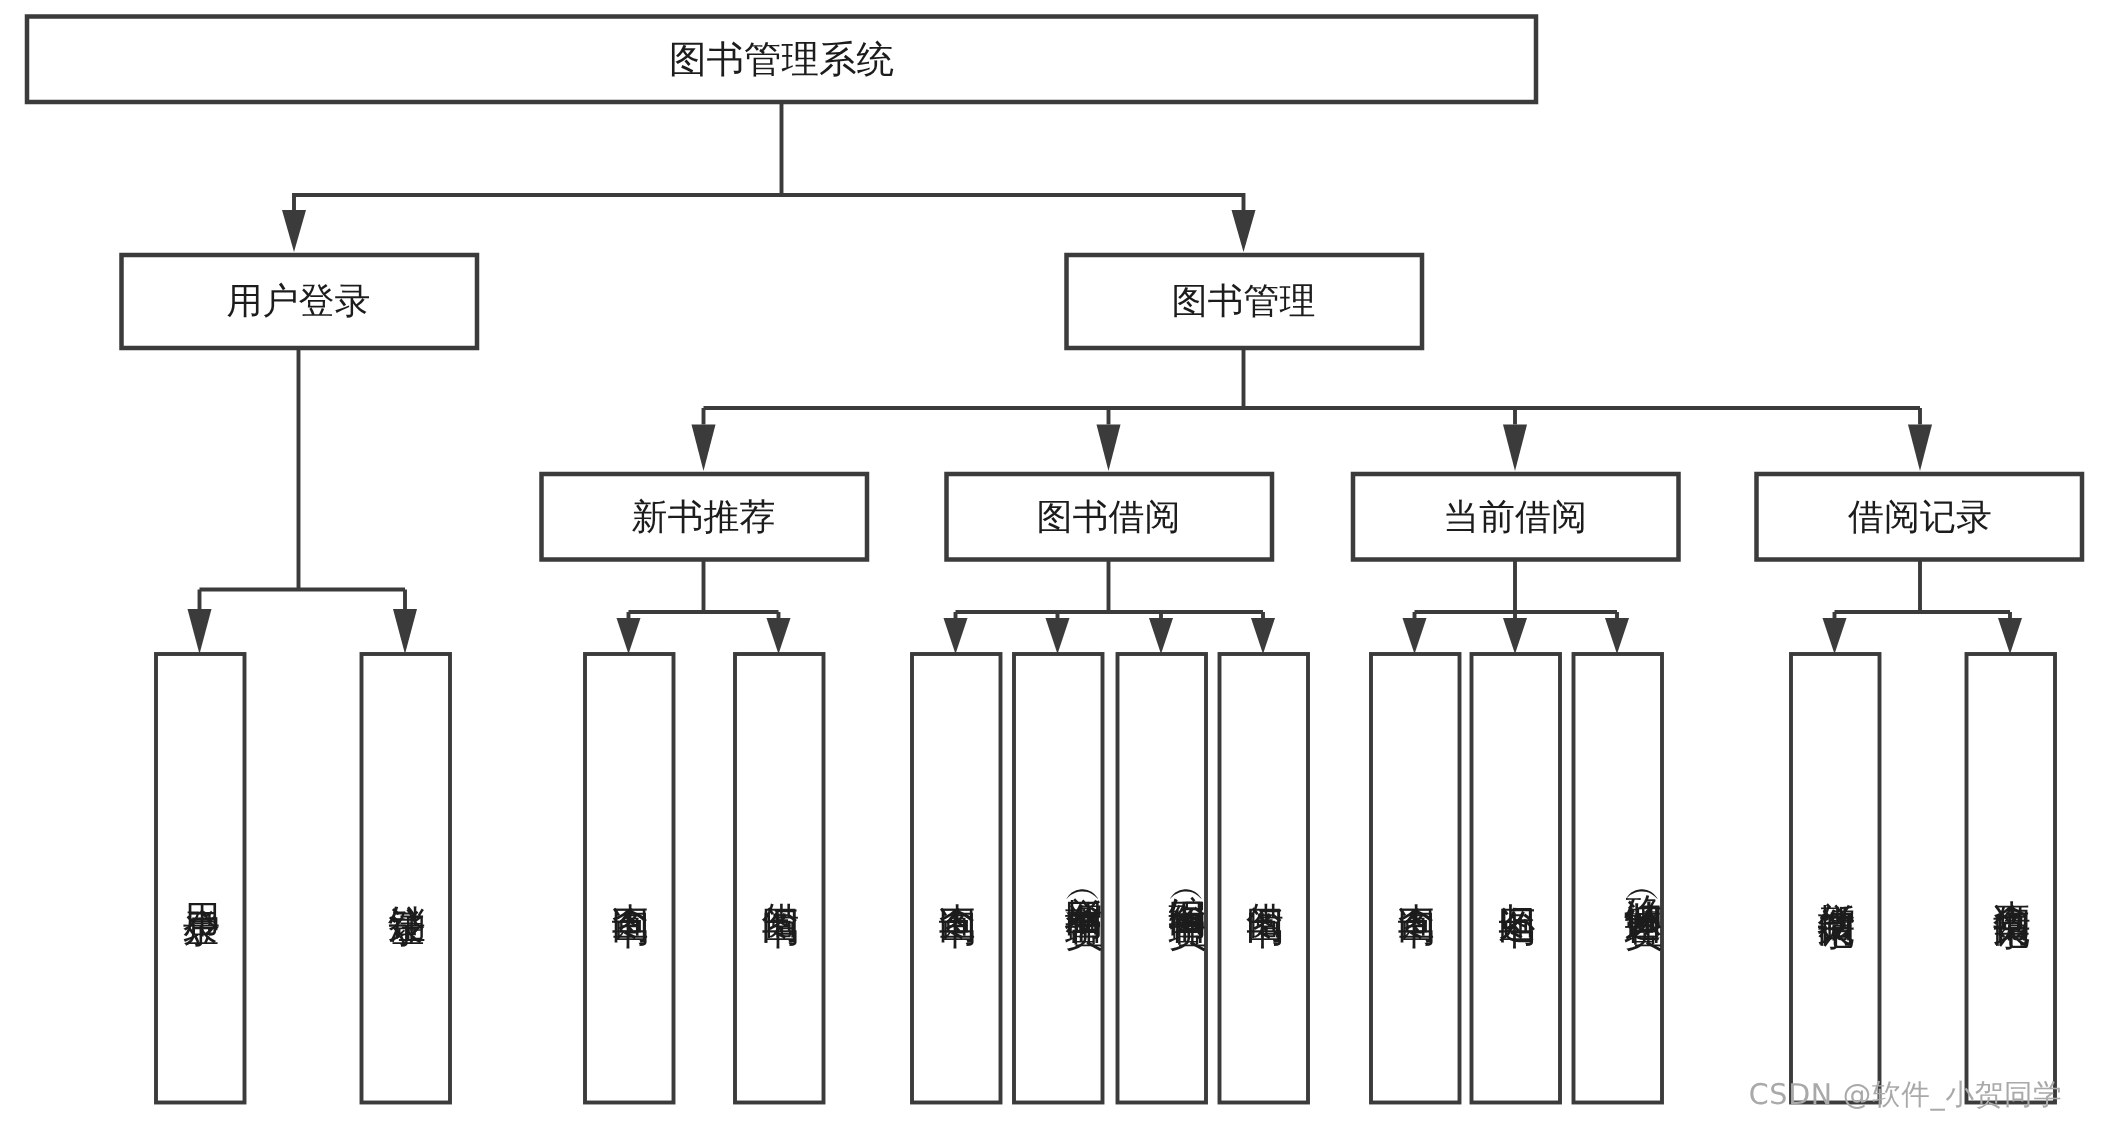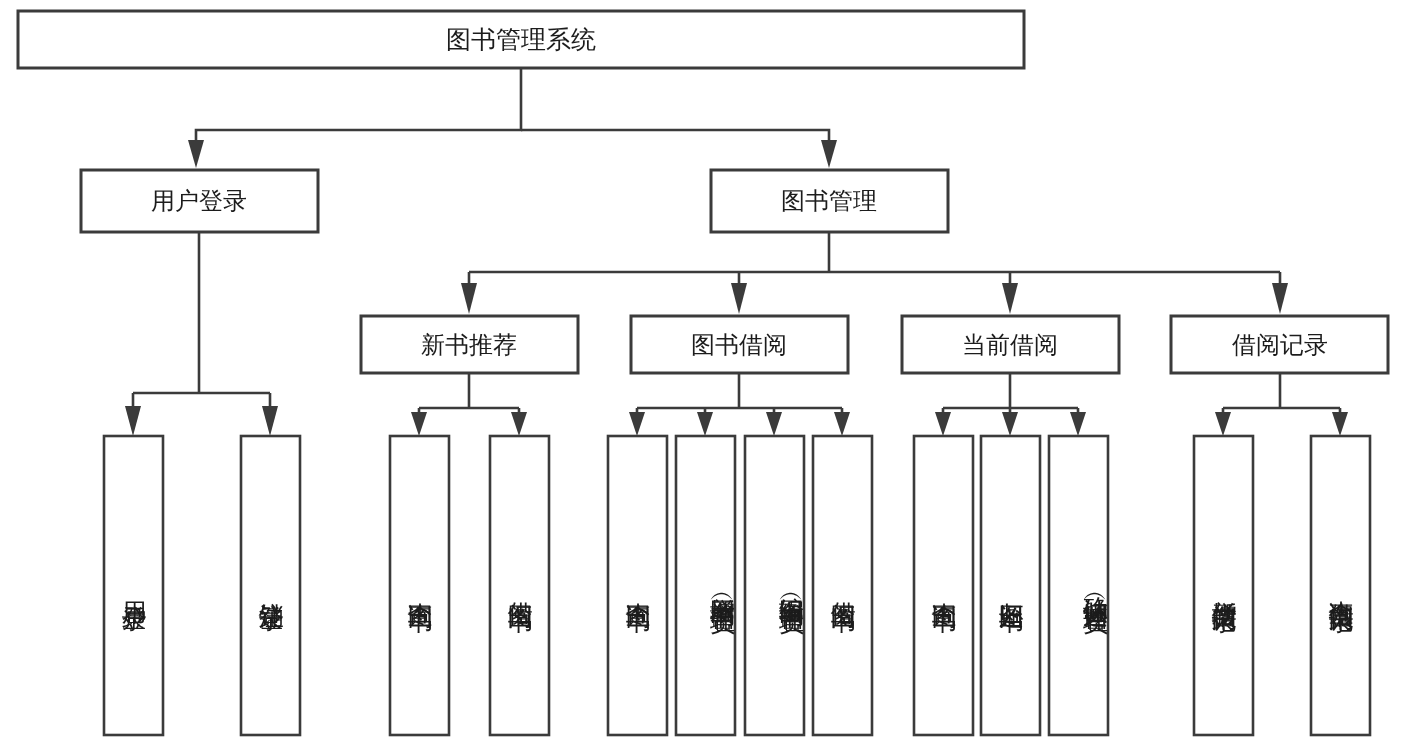--- a/index.html
+++ b/index.html
@@ -238,13 +238,14 @@
   <div class="vlabel" style="left:608px; top:436px; width:59px; height:299px;">查询图书</div>
   <div class="vlabel" style="left:676px; top:441px; width:59px; height:289px; align-items:flex-start;">新增图书（管理员）</div>
   <div class="vlabel" style="left:745px; top:441px; width:59px; height:289px; align-items:flex-start;">编辑图书（管理员）</div>
   <div class="vlabel" style="left:813px; top:436px; width:59px; height:299px;">借阅图书</div>
   <div class="vlabel" style="left:914px; top:436px; width:59px; height:299px;">查询图书</div>
   <div class="vlabel" style="left:981px; top:436px; width:59px; height:299px;">归还图书</div>
   <div class="vlabel" style="left:1049px; top:441px; width:59px; height:289px; align-items:flex-start;">确认归还（管理员）</div>
   <div class="vlabel" style="left:1194px; top:436px; width:59px; height:299px;">新增借阅记录</div>
   <div class="vlabel" style="left:1311px; top:436px; width:59px; height:299px;">查询借阅记录</div>
 
+  <div class="watermark">CSDN @软件_小贺同学</div>
 </div>
 
 </body></html>

